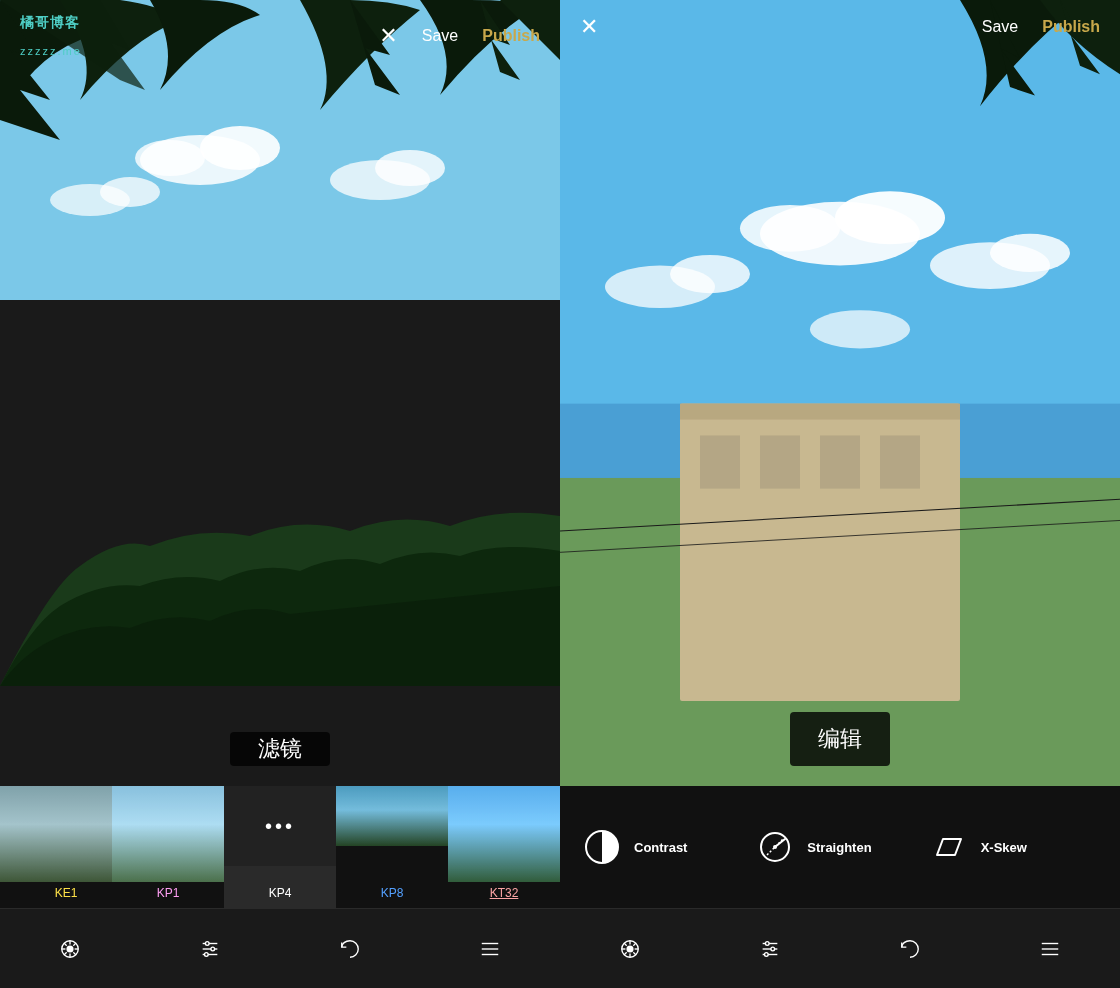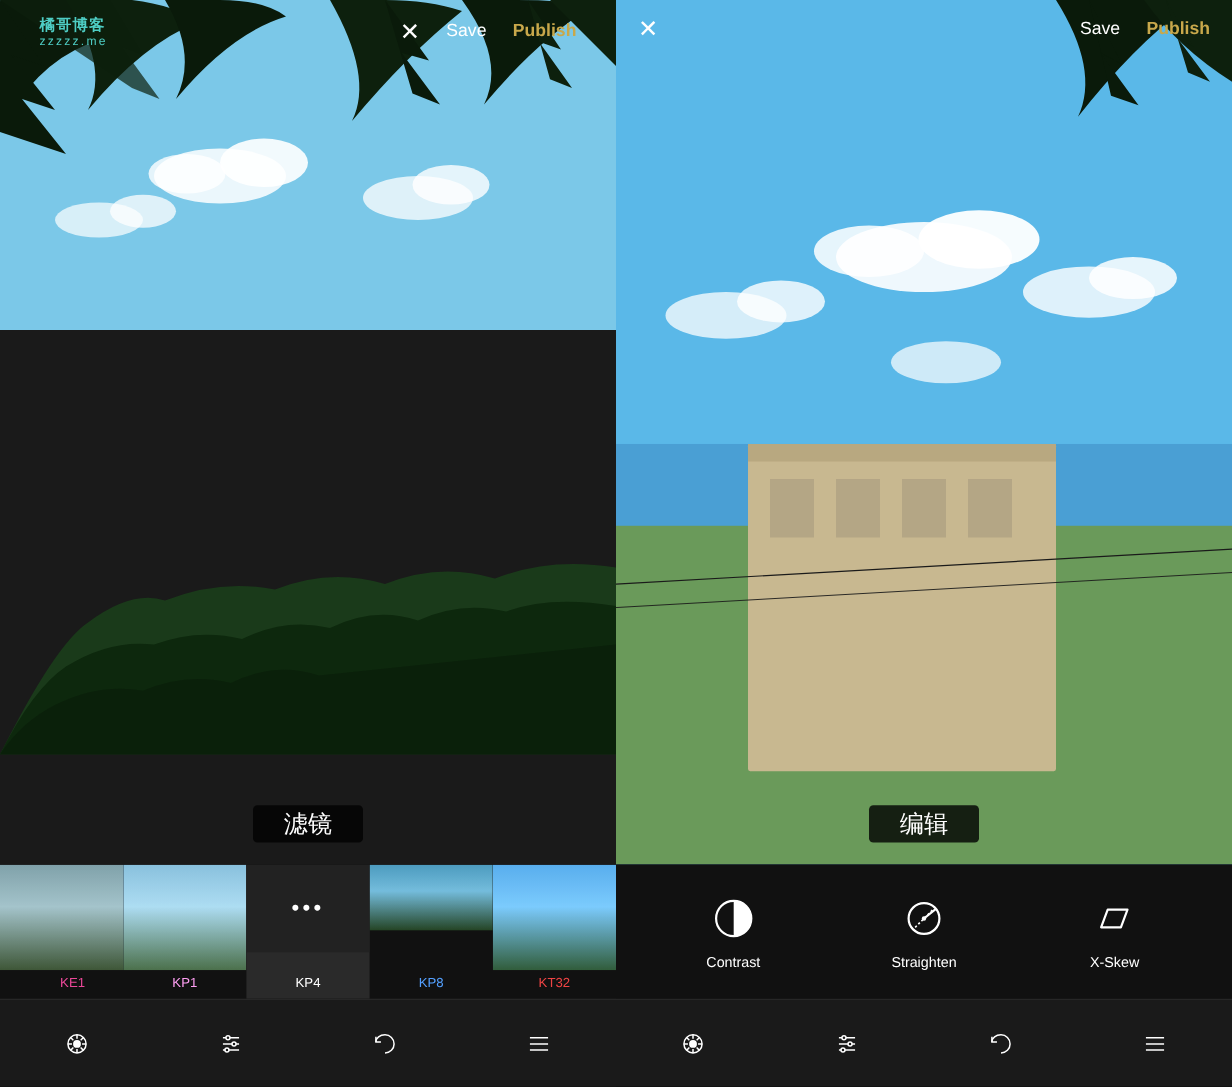--- a/index.html
+++ b/index.html
@@ -24,39 +24,40 @@
 
     .left-header {
       position: absolute;
       top: 0;
       left: 0;
       right: 0;
       z-index: 10;
       display: flex;
       align-items: center;
       justify-content: space-between;
-      padding: 14px 36px;
+      padding: 14px 20px;
     }
 
     .watermark {
       display: flex;
       flex-direction: column;
     }
 
     .watermark-line1 {
       font-size: 14px;
       font-weight: bold;
       color: #4ecdc4;
       letter-spacing: 1px;
     }
 
     .watermark-line2 {
       font-size: 11px;
       color: #4ecdc4;
       letter-spacing: 2px;
+      margin-top: 13px;
     }
 
     .left-header-actions {
       display: flex;
       align-items: center;
       gap: 24px;
     }
 
     .close-btn {
       color: #fff;
@@ -153,25 +154,25 @@
       font-size: 20px;
       letter-spacing: 3px;
     }
 
     .filter-label {
       font-size: 12px;
       color: #fff;
       margin-top: 4px;
     }
 
-    .filter-label.ke { color: #ec4899; margin-left: 20px; }
+    .filter-label.ke { color: #fde047; margin-left: 20px; }
     .filter-label.kp1 { color: #ff9ff3; }
     .filter-label.kp4 { color: #fff; margin-top: 20px; }
     .filter-label.kp8 { color: #54a0ff; margin-top: 40px; }
-    .filter-label.kt { color: #ef4444; }
+    .filter-label.kt { color: #fca5a5; text-decoration: underline; }
 
     
     .left-toolbar {
       height: 80px;
       background: #1a1a1a;
       display: flex;
       align-items: center;
       justify-content: space-around;
       border-top: 1px solid #2a2a2a;
     }
@@ -242,42 +243,43 @@
     }
 
     .right-label-overlay {
       position: absolute;
       bottom: 20px;
       left: 50%;
       transform: translateX(-50%);
       background: rgba(0,0,0,0.8);
       color: #fff;
       font-size: 22px;
-      padding: 2px 28px;
+      padding: 12px 28px;
       border-radius: 4px;
       white-space: nowrap;
     }
 
     
     .edit-tools {
       height: 122px;
       background: #111;
       display: flex;
       align-items: center;
       justify-content: space-around;
       padding: 0 20px;
     }
 
     .edit-tool-item {
       display: flex;
-      flex-direction: column;
+      flex-direction: row;
       align-items: center;
       gap: 10px;
       cursor: pointer;
       flex: 1;
+      font-weight: bold;
     }
 
     .tool-icon {
       color: #fff;
       font-size: 28px;
       display: flex;
       align-items: center;
       justify-content: center;
       width: 44px;
       height: 44px;

